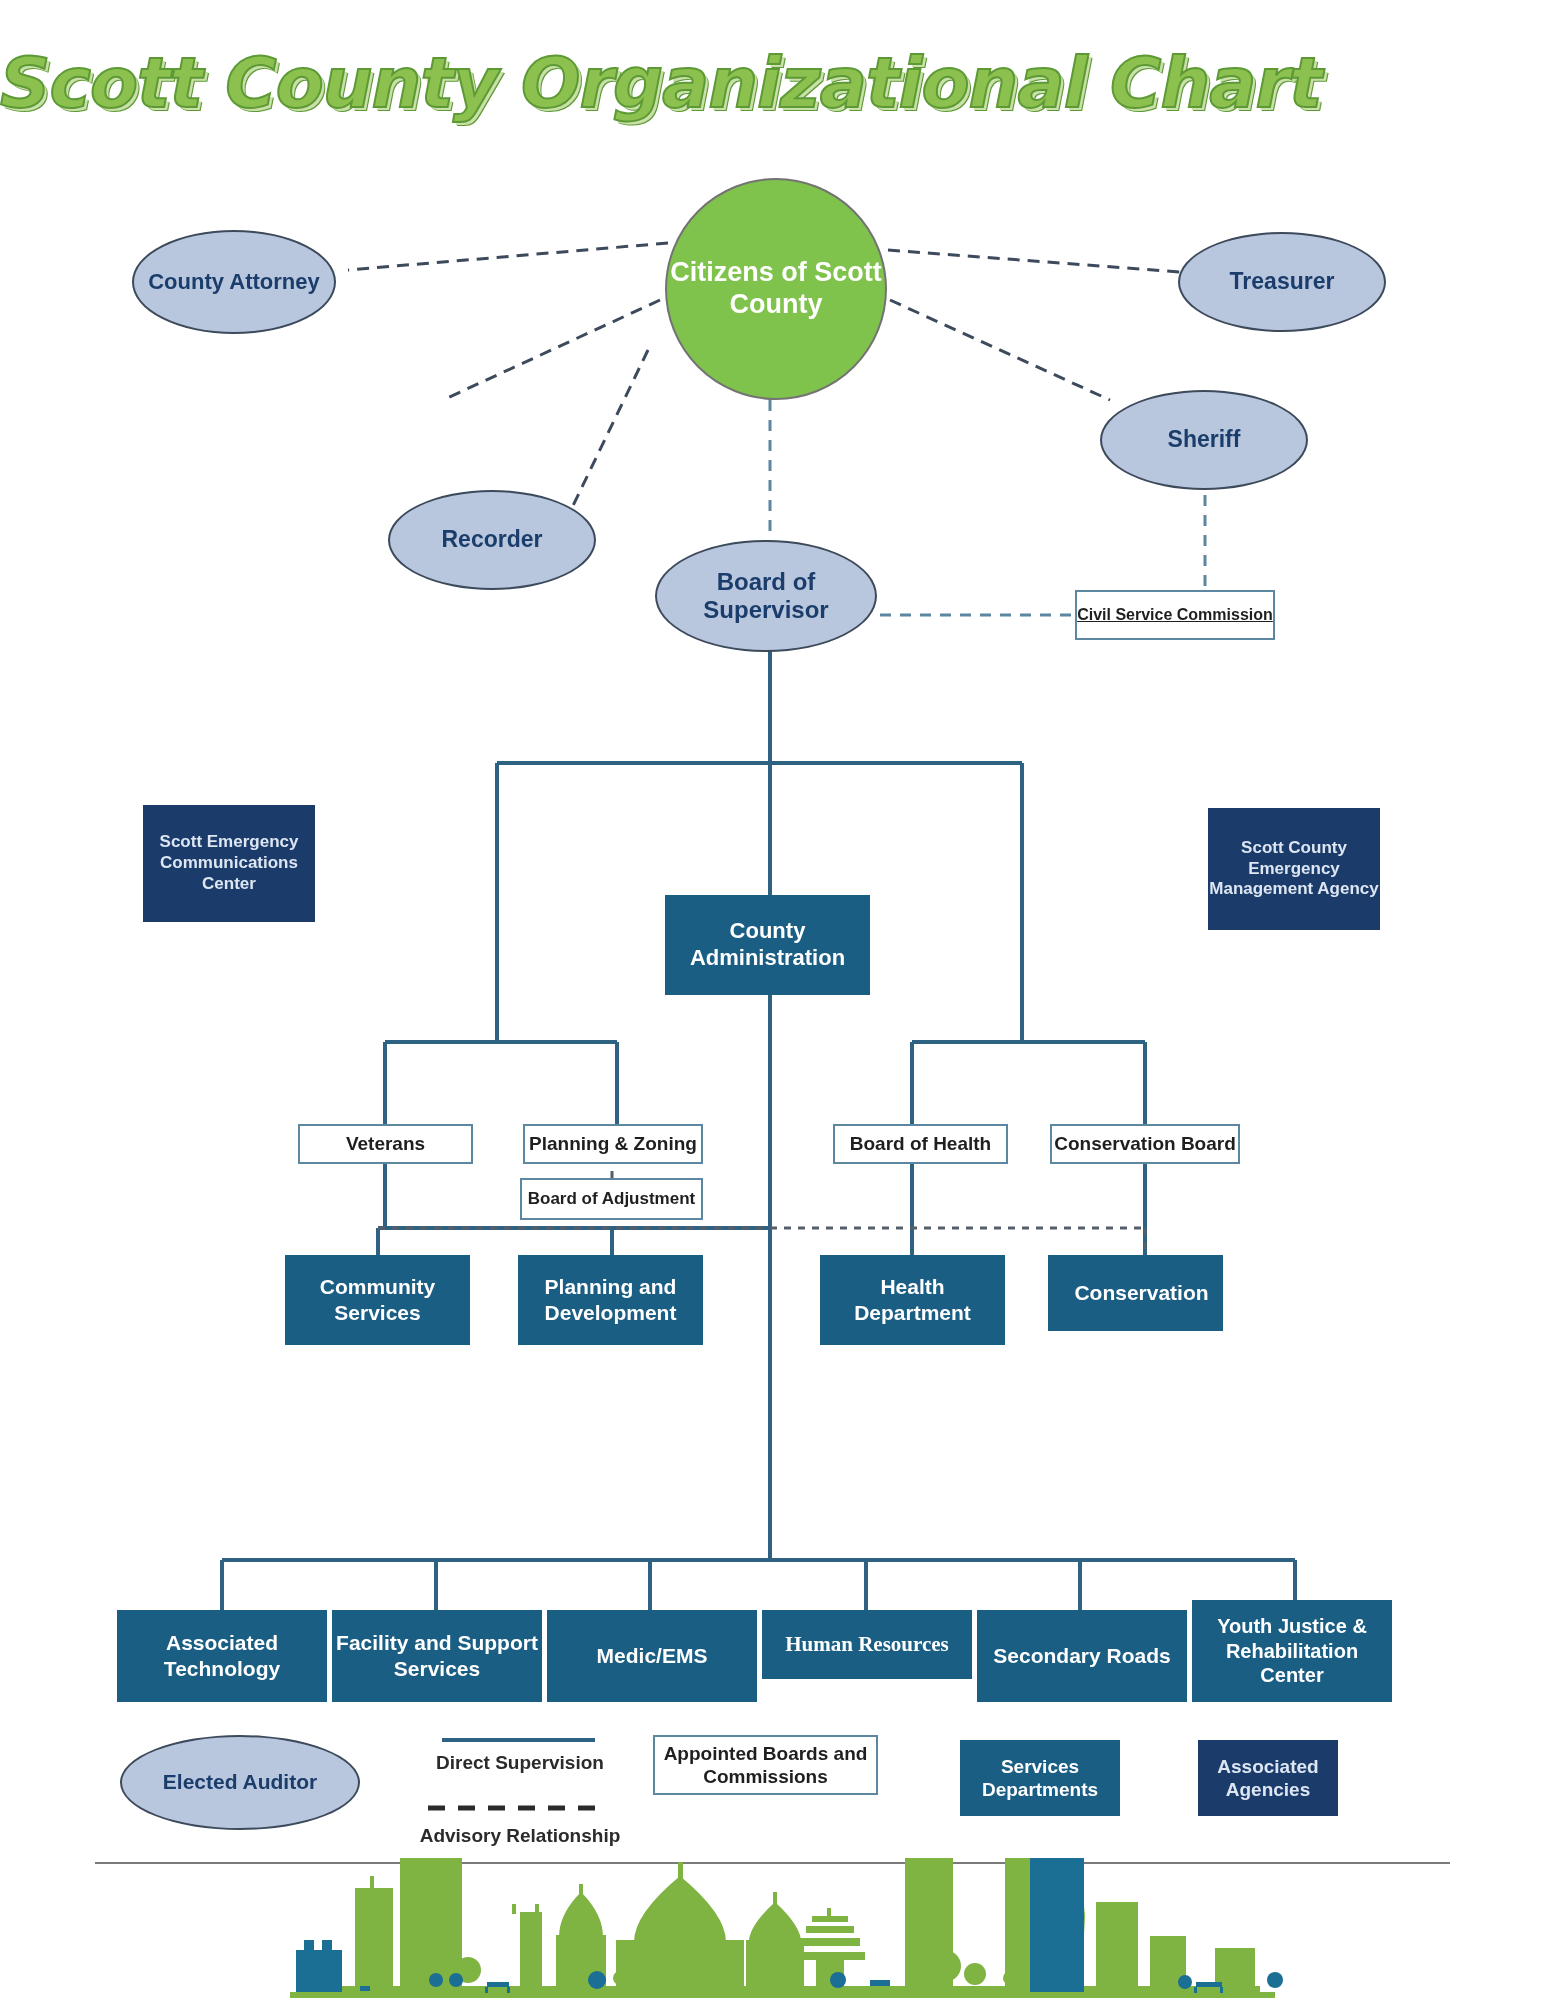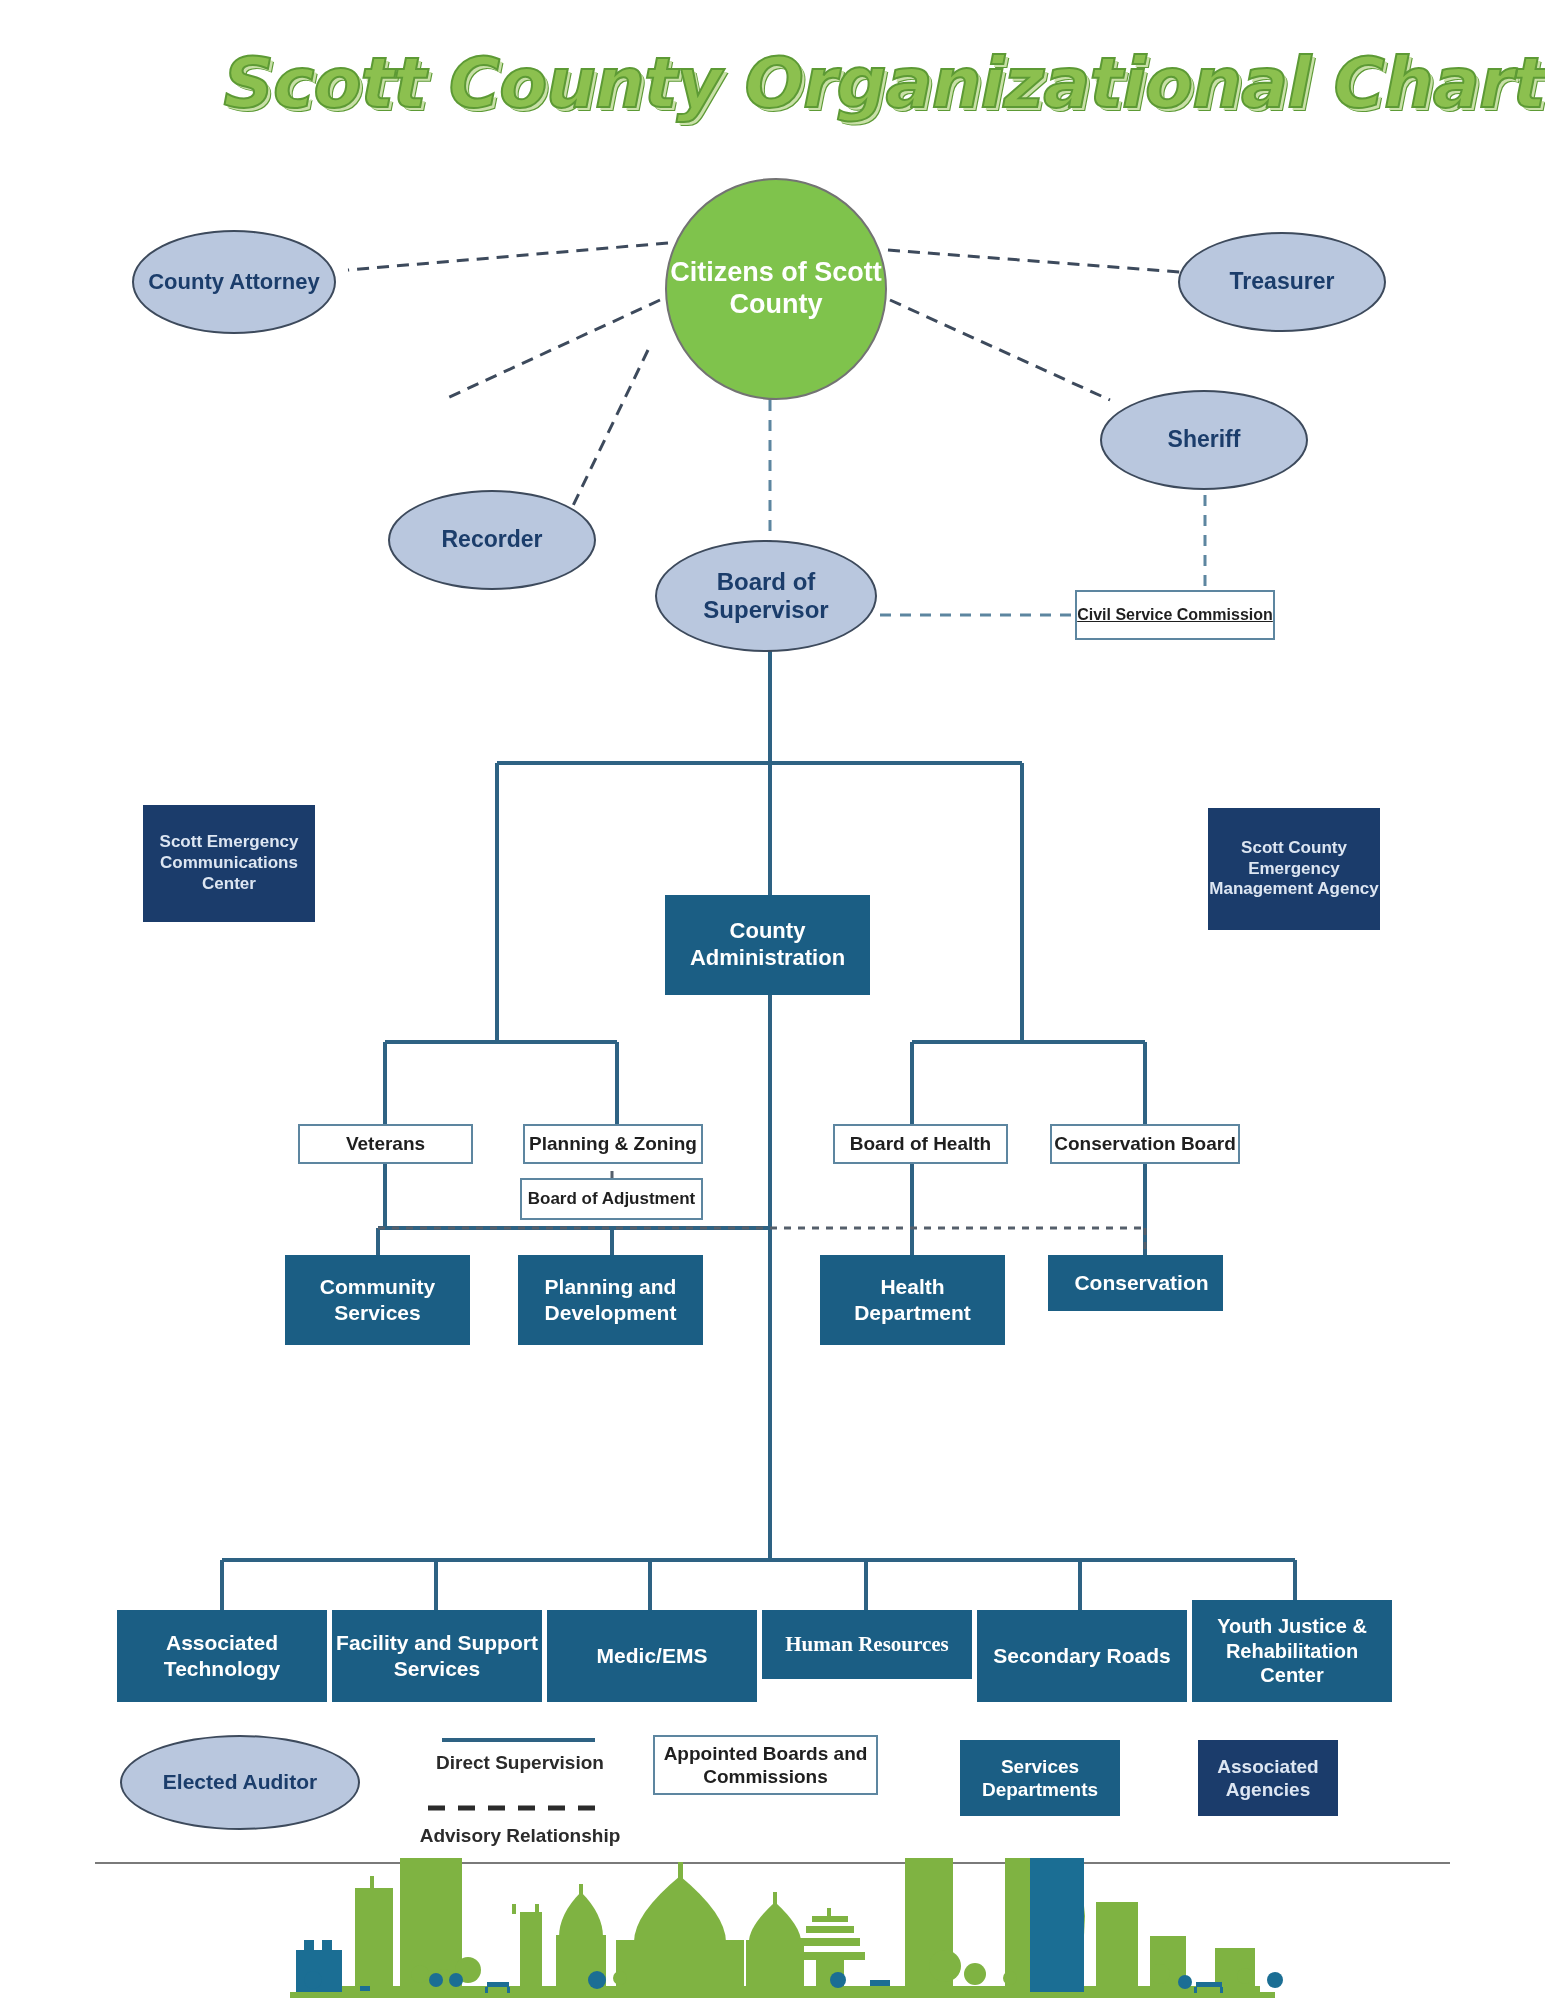--- a/index.html
+++ b/index.html
@@ -3,21 +3,21 @@
 <meta charset="utf-8">
 <style>
   html,body{margin:0;padding:0;background:#ffffff;}
   body{width:1545px;height:2000px;position:relative;overflow:hidden;
        font-family:"Liberation Sans","DejaVu Sans",sans-serif;}
 
   #stage{position:absolute;left:0;top:0;width:1545px;height:2000px;}
 
   
   .title{
-    position:absolute;left:0;top:42px;width:1545px;text-align:right;
+    position:absolute;left:0;top:42px;width:1545px;text-align:left;
     font-family:"DejaVu Sans","Liberation Sans",sans-serif;
     font-size:70px;font-weight:bold;font-style:italic;
     letter-spacing:-1px;
     color:#8cc04f;
     -webkit-text-stroke:2px #5d9a35;
     text-shadow:
        3px 3px 0 #c9e0a8,
        4px 4px 0 #5d9a35;
     white-space:nowrap;
   }
@@ -204,21 +204,21 @@
   </div>
 
   <div class="node teal" style="left:518px;top:1255px;width:185px;height:90px;font-size:21px;">
     <span>Planning and Development</span>
   </div>
 
   <div class="node teal" style="left:820px;top:1255px;width:185px;height:90px;font-size:21px;">
     <span>Health Department</span>
   </div>
 
-  <div class="node teal" style="left:1048px;top:1255px;width:175px;height:56px;font-size:21px;padding-left:12px;">
+  <div class="node teal" style="left:1048px;top:1255px;width:175px;height:76px;font-size:21px;padding-left:12px;">
     <span>Conservation</span>
   </div>
 
   <div class="node teal" style="left:117px;top:1610px;width:210px;height:92px;font-size:21px;">
     <span>Associated Technology</span>
   </div>
 
   <div class="node teal" style="left:332px;top:1610px;width:210px;height:92px;font-size:21px;">
     <span>Facility and Support Services</span>
   </div>

